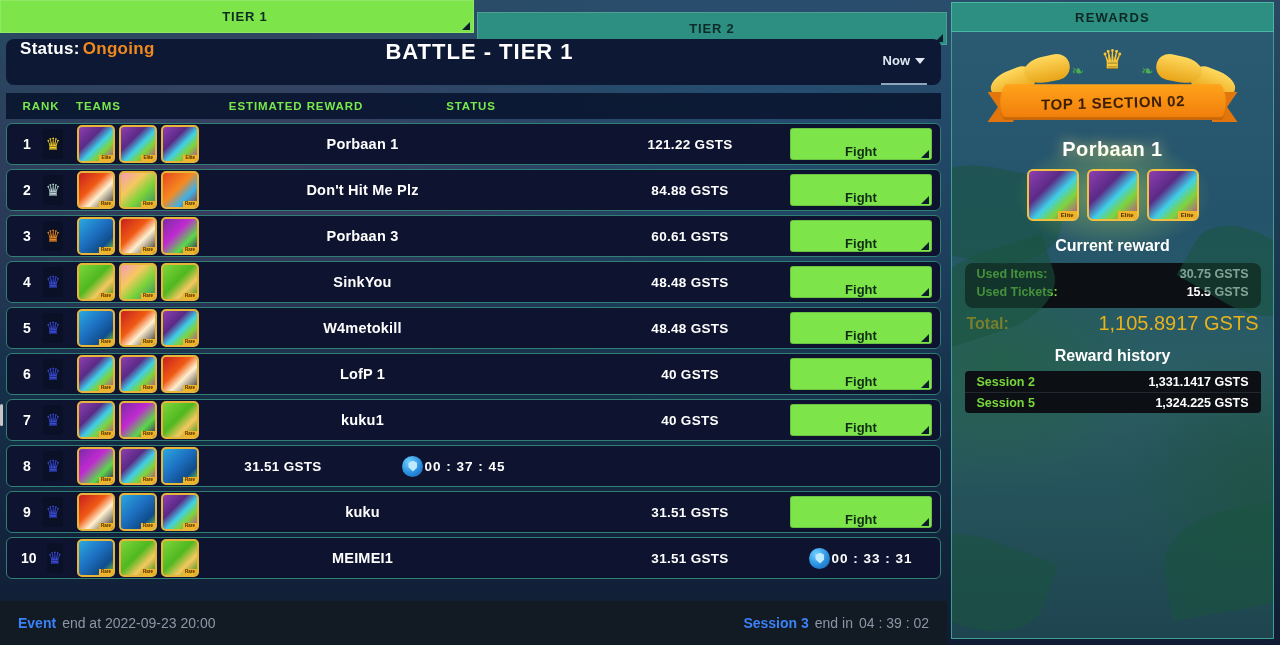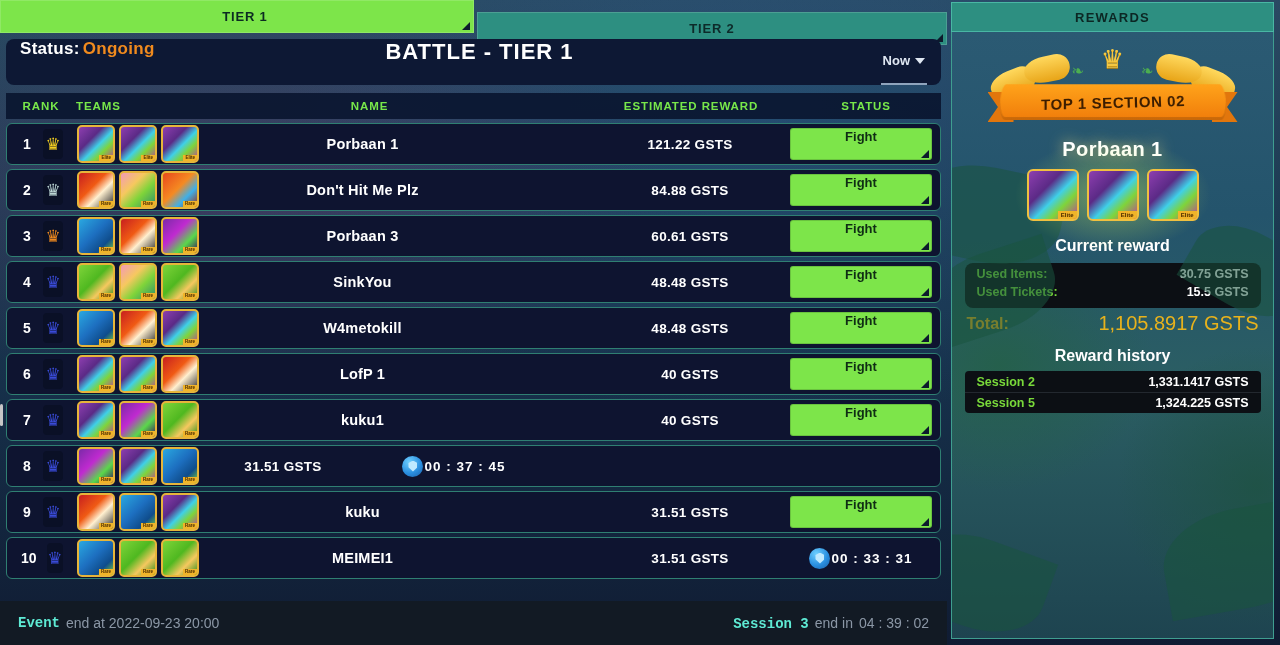--- a/index.html
+++ b/index.html
@@ -122,21 +122,21 @@
 
   .name-cell { flex: 1; text-align: center; font-size: 14.5px; font-weight: bold; color: #fff; letter-spacing: .2px; padding-right: 48px;}
   .rew-cell { width: 200px; text-align: center; font-size: 13.5px; font-weight: bold; color: #fff; letter-spacing: .3px; }
   .stat-cell { width: 150px; display: flex; align-items: center; justify-content: center; padding-right: 8px; }
 
   .fight {
     position: relative;
     width: 160px; height: 32px;
     background: #7de54a;
     border-radius: 3px;
-    display: flex; align-items: flex-start; justify-content: center;
+    display: flex; align-items: flex-end; justify-content: center;
     font-size: 13px; font-weight: bold; color: #0f2d14;
     cursor: pointer;
     border: 1px solid rgba(0,0,0,.15);
   }
   .fight .notch {
     position: absolute; right: 2px; bottom: 1px;
     width: 0; height: 0;
     border-left: 8px solid transparent;
     border-bottom: 8px solid #0d1b2c;
   }
@@ -157,21 +157,21 @@
   .timer-txt { font-size: 13.5px; font-weight: bold; color: #fff; letter-spacing: 1px; }
 
   
   .footer {
     height: 44px; margin: 2px 0 0 0;
     background: #121a24;
     display: flex; align-items: center;
     padding: 0 18px;
     font-size: 14px;
   }
-  .f-strong { color: #5eead4; font-weight: bold; font-family: Liberation Mono, monospace; }
+  .f-strong { color: #3b82f6; font-weight: bold; }
   .f-dim { color: #8b97a6; }
   .f-right { margin-left: auto; display: flex; gap: 6px; align-items: baseline; }
 
   
   .scrollhint {
     position: absolute; left: 0; top: 285px;
     width: 3px; height: 22px; background: #c7c7c7; border-radius: 2px;
   }
 
   
@@ -314,21 +314,20 @@
       <div class="battle-title">BATTLE - TIER 1</div>
       <div class="now-sel">
         <span>Now</span>
         <span class="caret"></span>
       </div>
     </div>
 
     <div class="colhead">
       <div class="c-rank">RANK</div>
       <div class="c-teams">TEAMS</div>
-      <div class="c-name">NAME</div>
       <div class="c-rew">ESTIMATED REWARD</div>
       <div class="c-stat">STATUS</div>
     </div>
 
     <div class="rows" id="rows-container">
       <div class="scrollhint"></div>
     <div class="row">
           <div class="rank-cell">
        <span class="rank-num">1</span>
        <span class="crown-box">

